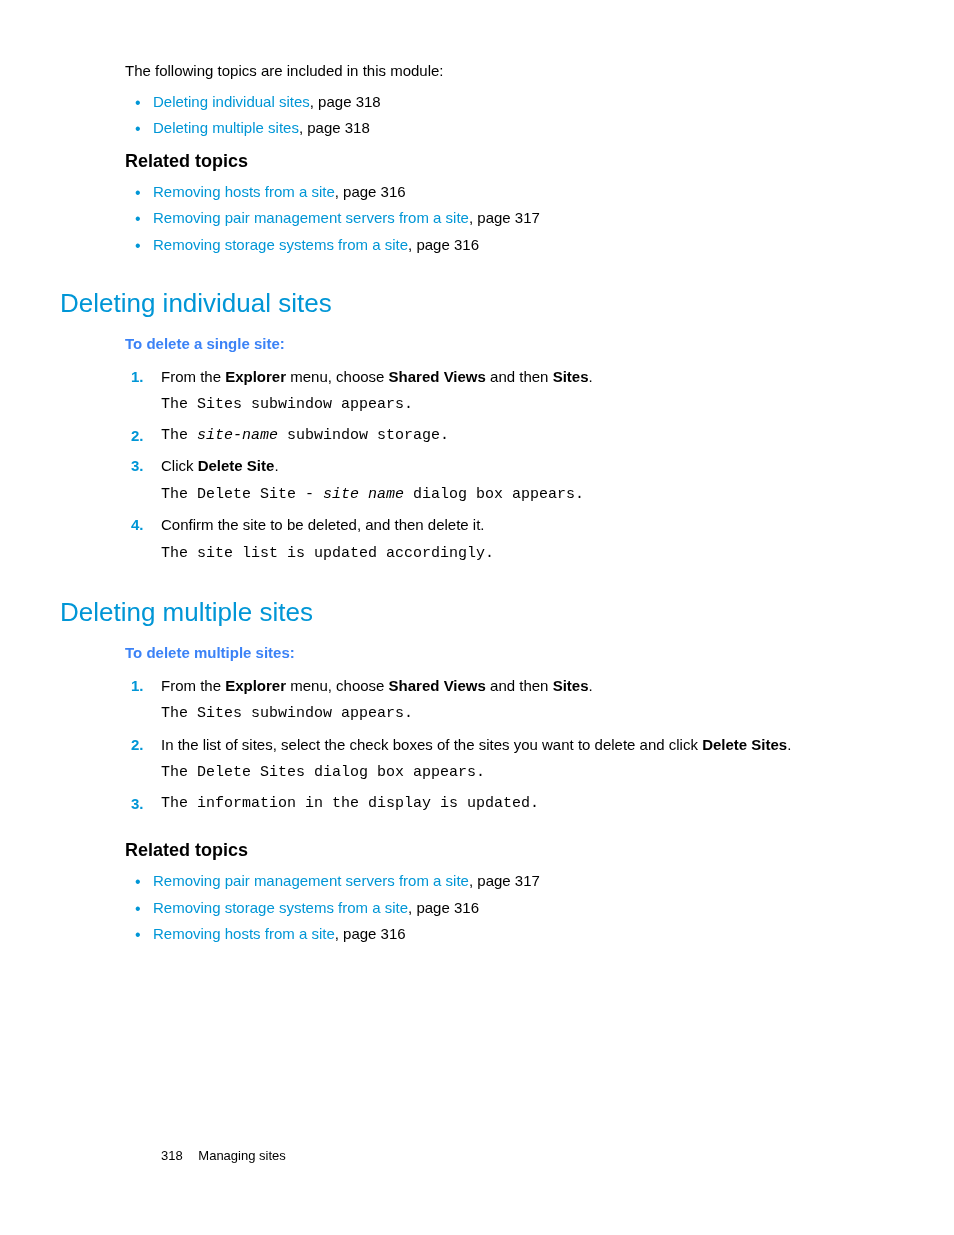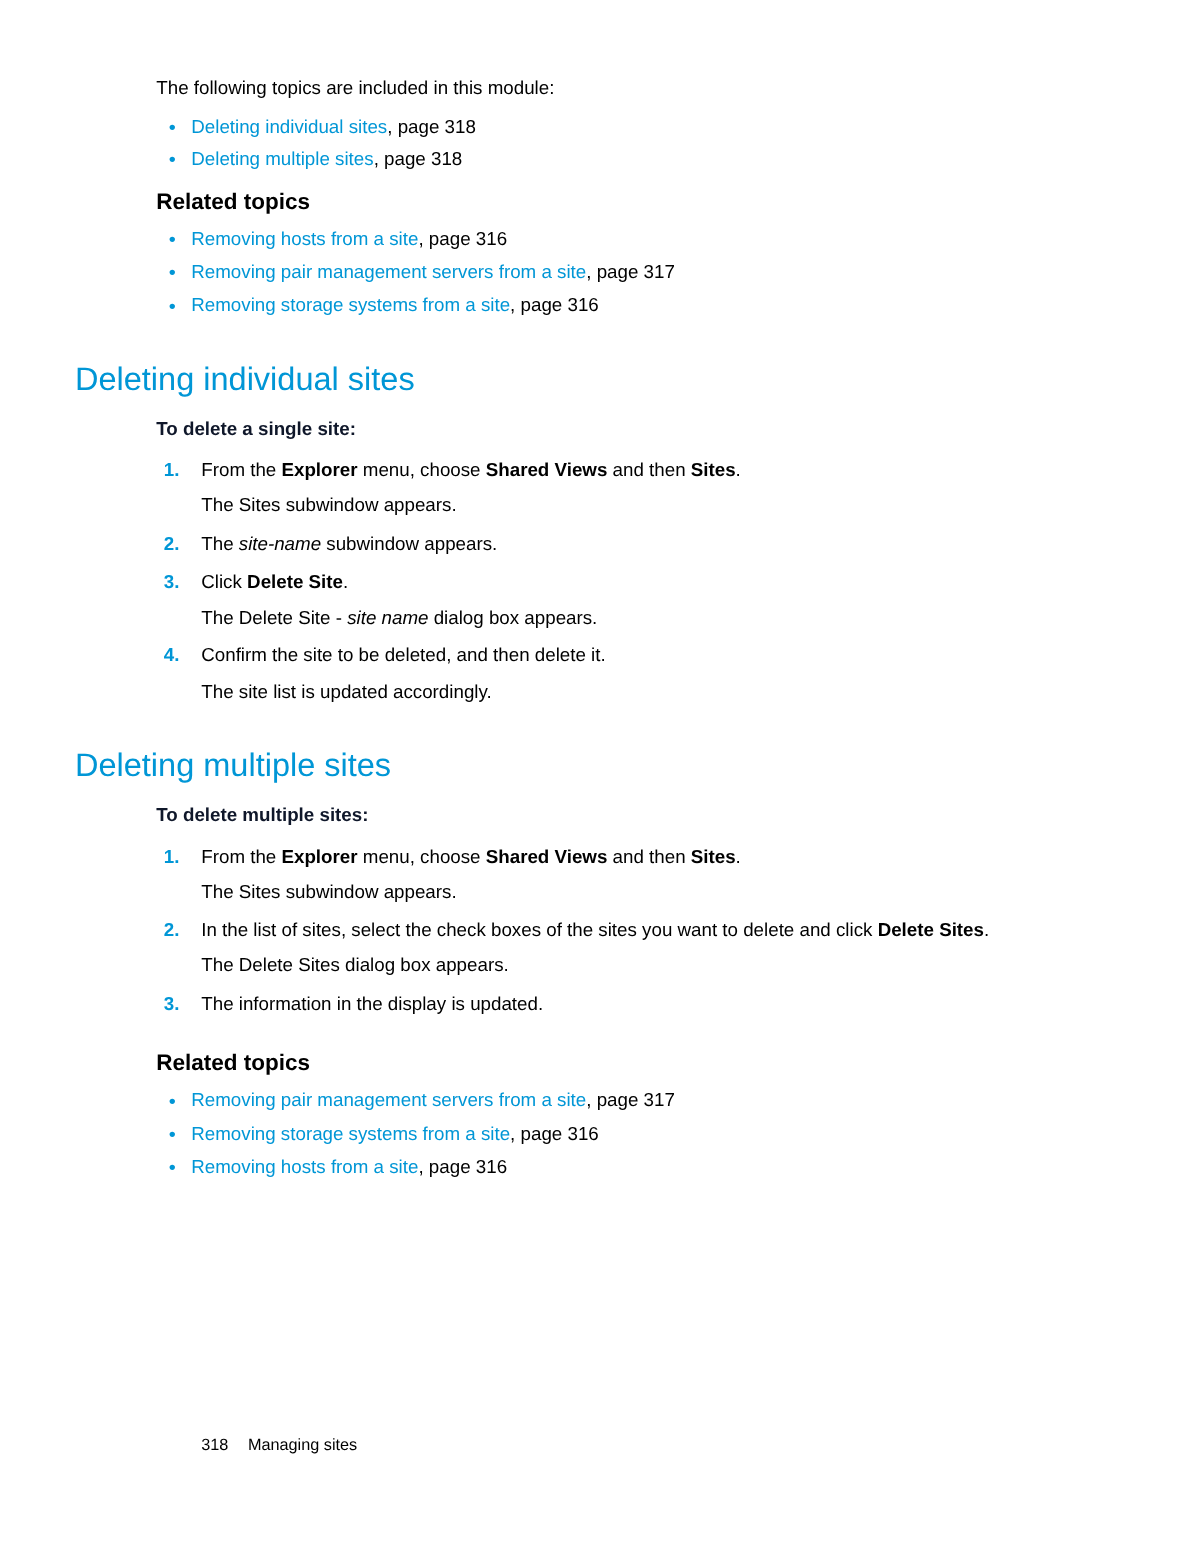--- a/index.html
+++ b/index.html
@@ -51,21 +51,21 @@
   }
   .section-title {
     color: #0096d6;
     font-size: 26px;
     font-weight: normal;
     margin-top: 28px;
     margin-bottom: 10px;
     margin-left: 0;
   }
   .subhead-blue {
-    color: #0f172a;
+    color: #3b82f6;
     font-weight: bold;
     margin-bottom: 10px;
     font-size: 15px;
   }
   ol.steps {
     list-style: none;
     counter-reset: step;
     padding-left: 28px;
   }
   ol.steps > li {
@@ -76,20 +76,21 @@
   }
   ol.steps > li::before {
     content: counter(step) ".";
     color: #0096d6;
     font-weight: bold;
     position: absolute;
     left: -22px;
   }
   .step-body {
     margin-top: 6px;
+    font-family: Liberation Mono, monospace;
   }
   .bold { font-weight: bold; }
   .ital { font-style: italic; }
   .footer {
     position: absolute;
     bottom: 70px;
     left: 125px;
     font-size: 13px;
     color: #000;
     margin-left: 36px;
@@ -118,21 +119,21 @@
 
   <h2 class="section-title">Deleting individual sites</h2>
   <div class="content">
     <p class="subhead-blue">To delete a single site:</p>
     <ol class="steps" id="steps1">
         <li>
           <div><span>From the </span><span class="bold">Explorer</span><span> menu, choose </span><span class="bold">Shared Views</span><span> and then </span><span class="bold">Sites</span><span>.</span></div>
           <div class="step-body">The Sites subwindow appears.</div>
         </li>
         <li>
-          <div class="step-body"><span>The </span><span class="ital">site-name</span><span> subwindow appears.</span></div>
+          <div class="step-body"><span>The </span><span class="ital">site-name</span><span> subwindow storage.</span></div>
         </li>
         <li>
           <div><span>Click </span><span class="bold">Delete Site</span><span>.</span></div>
           <div class="step-body"><span>The Delete Site - </span><span class="ital">site name</span><span> dialog box appears.</span></div>
         </li>
         <li>
           <div><span>Confirm the site to be deleted, and then delete it.</span></div>
           <div class="step-body">The site list is updated accordingly.</div>
         </li>
       </ol>

